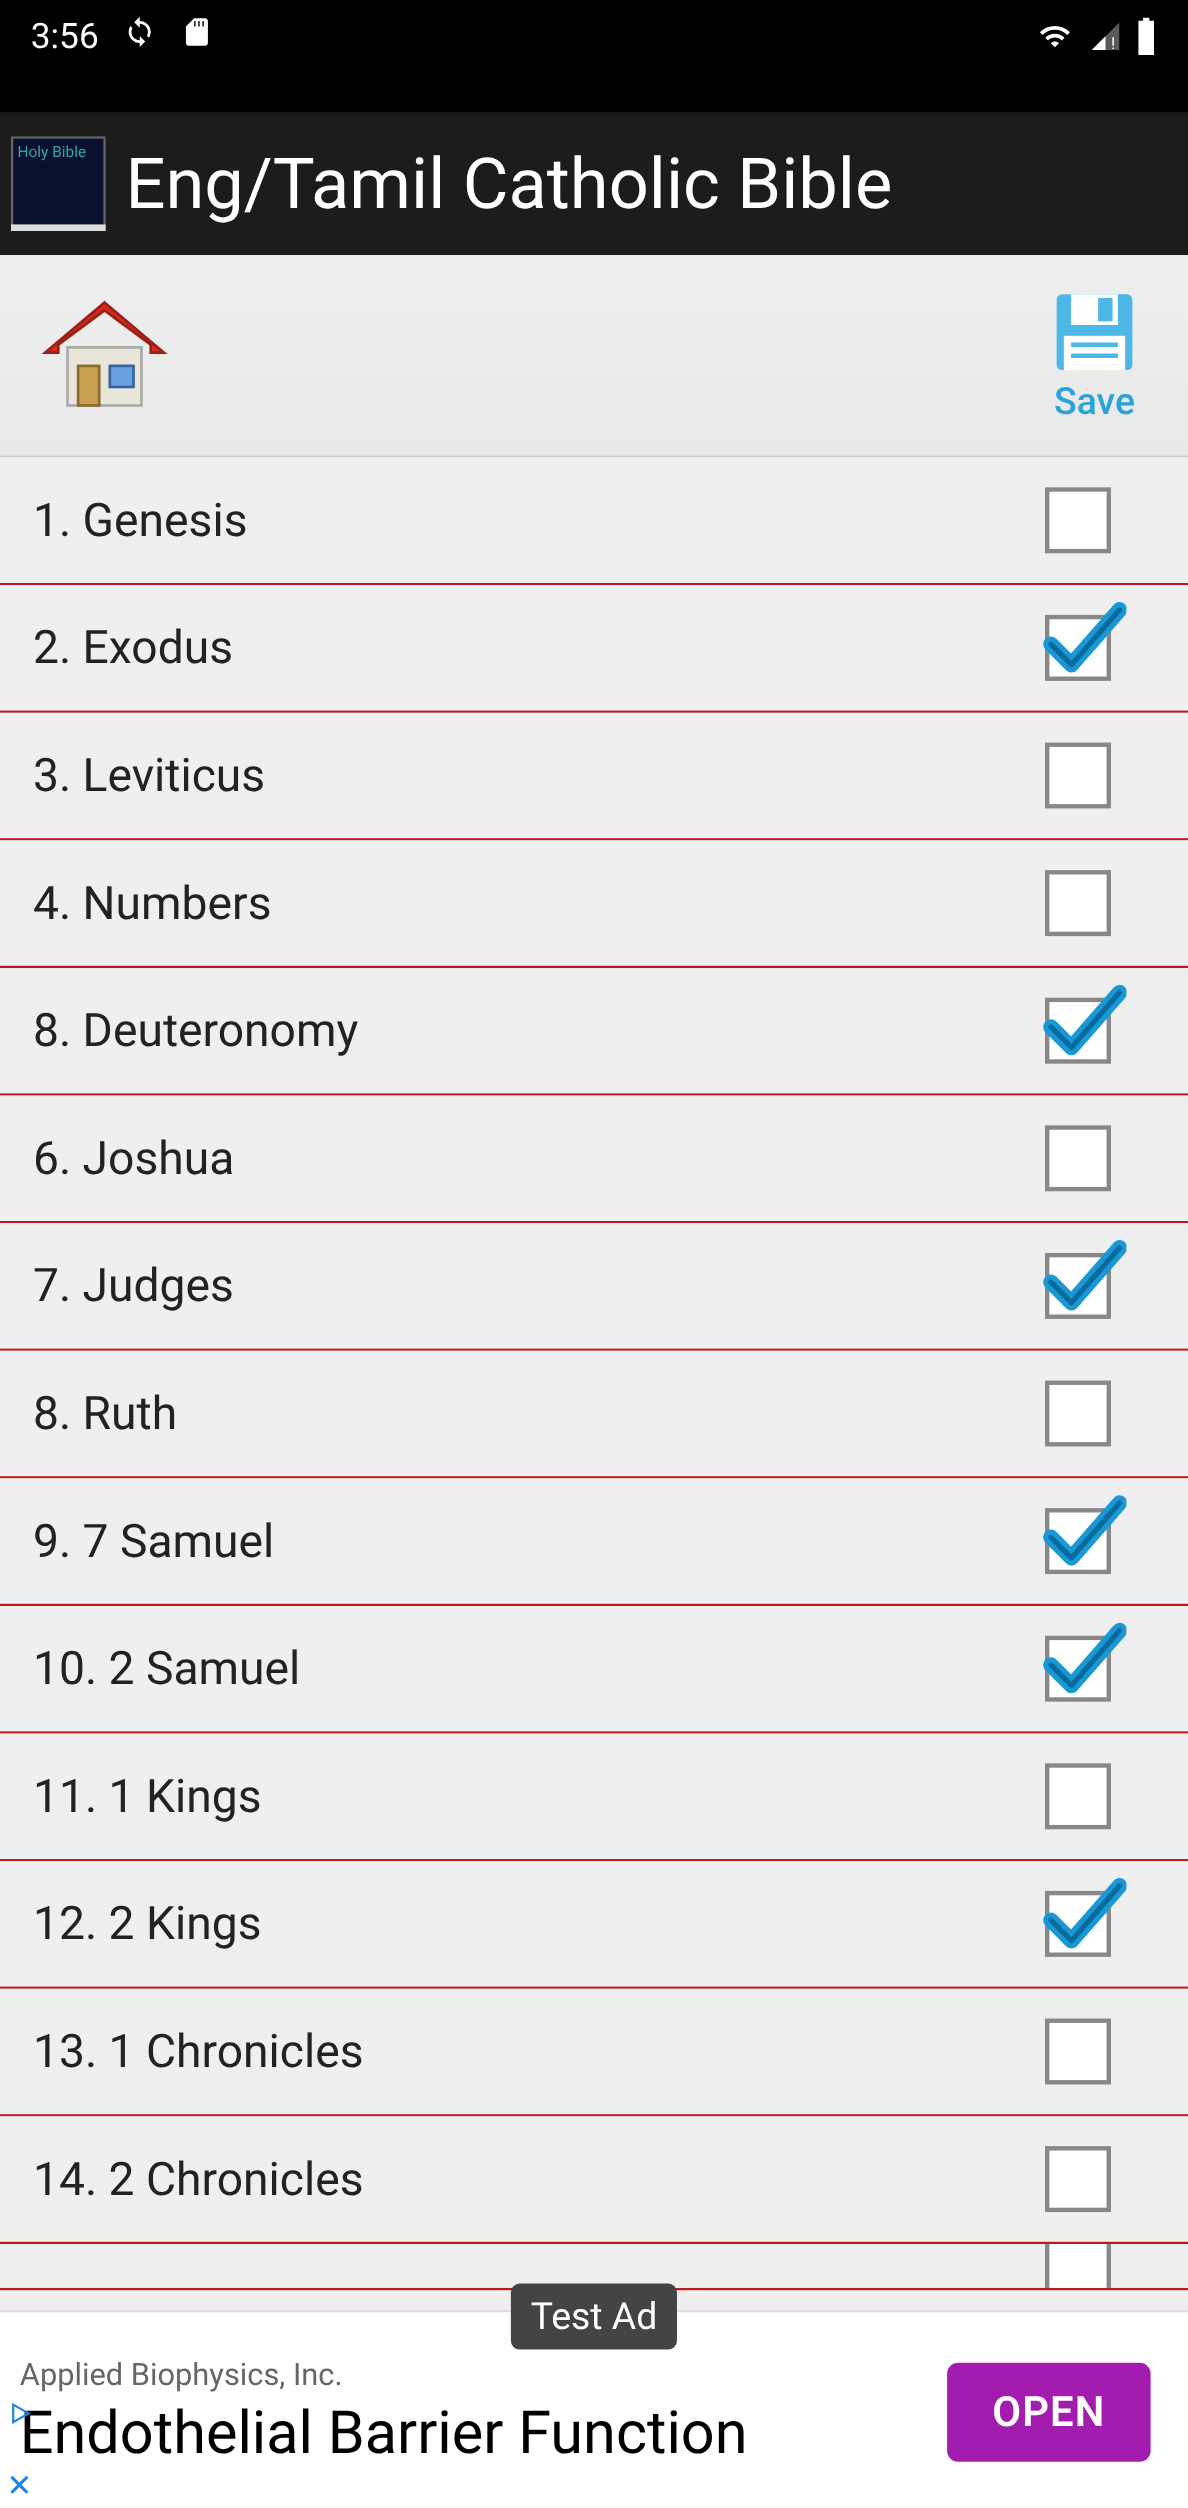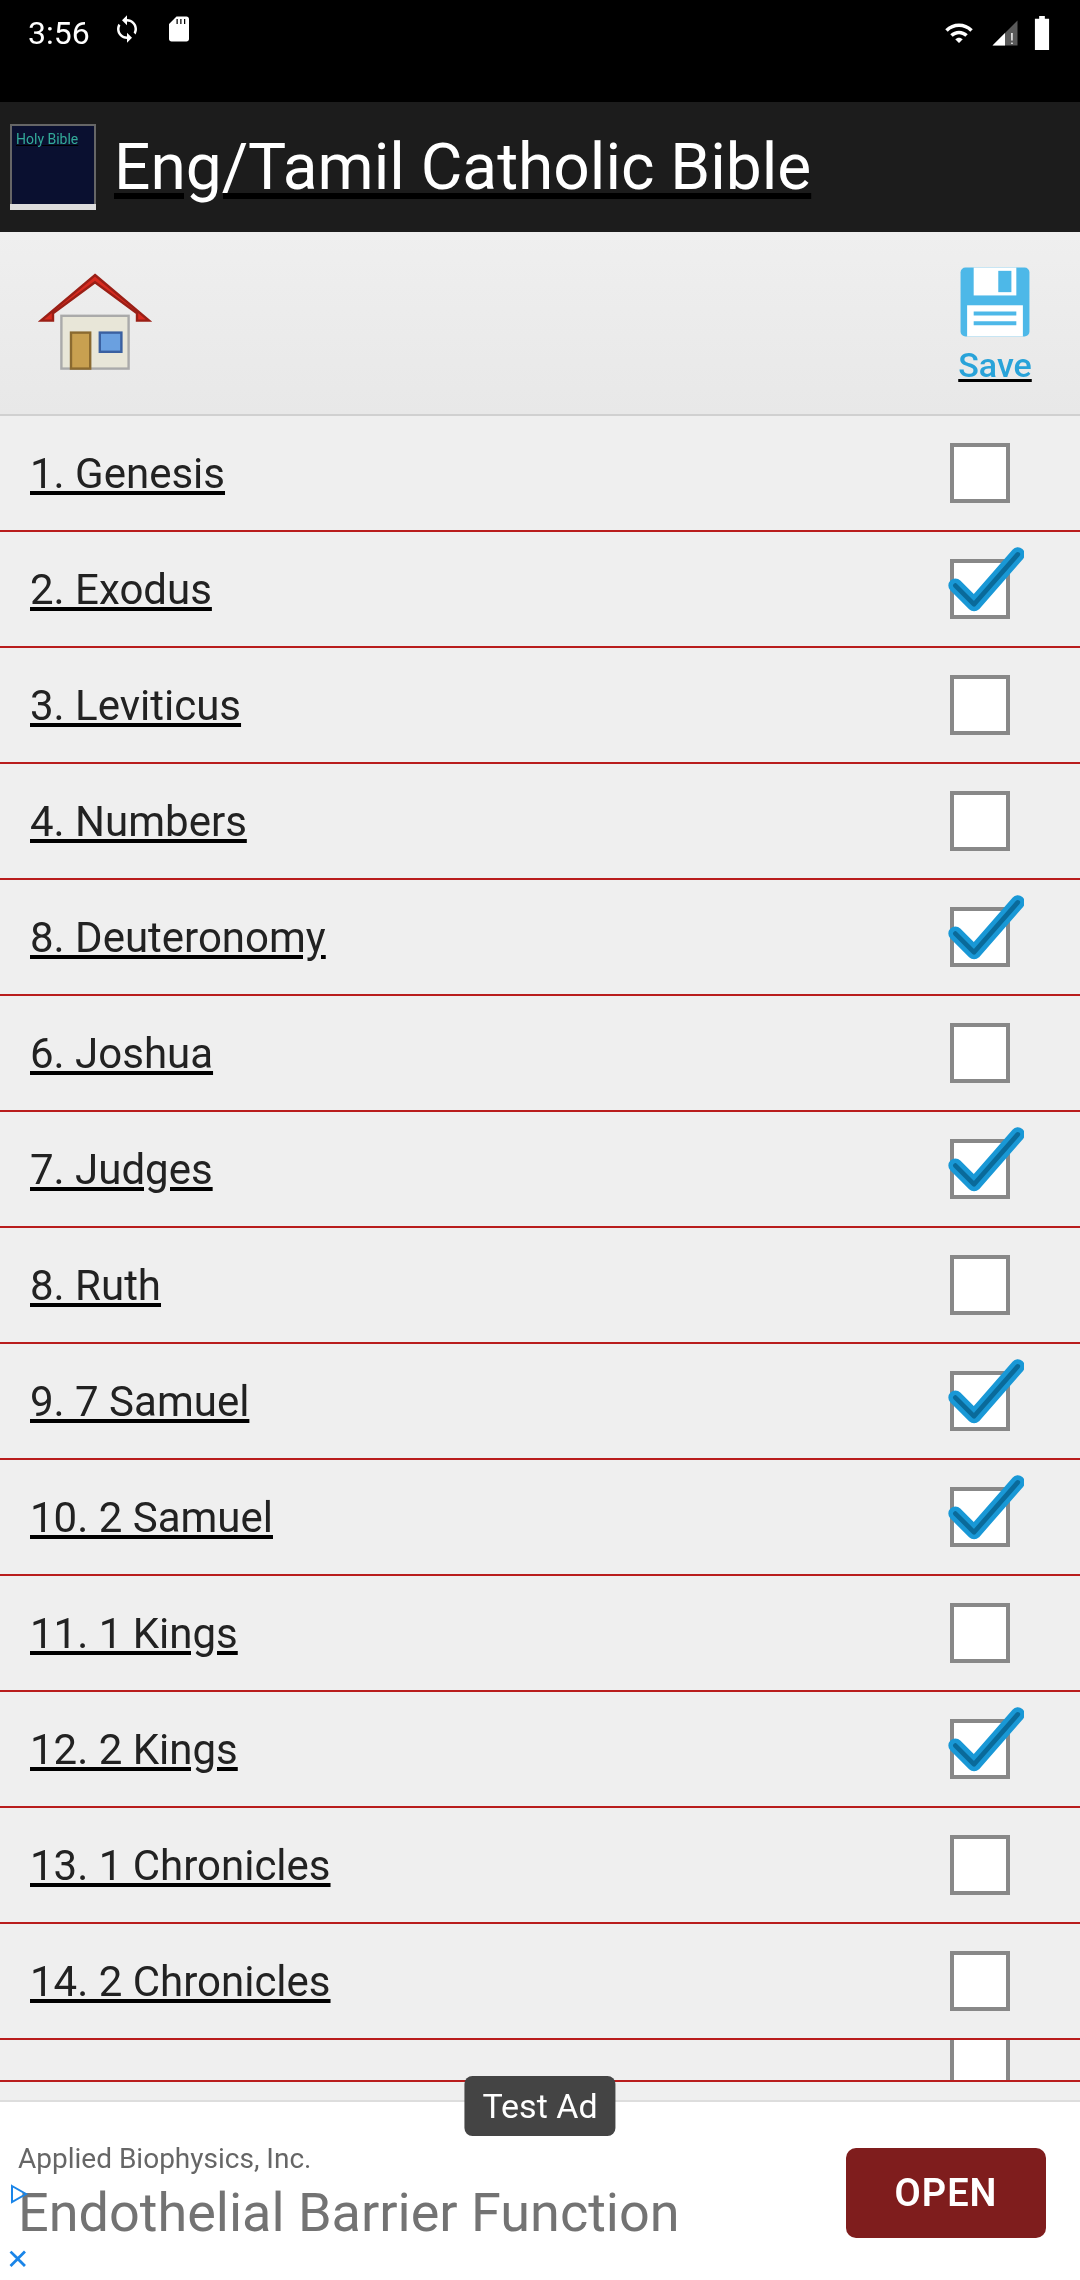--- a/index.html
+++ b/index.html
@@ -65,41 +65,41 @@
   .row-partial { height: 42px; overflow:hidden; }
 
   
   .ad-container {
     position: absolute; bottom: 0; left: 0; width: 1080px; height: 180px;
     background: #fff; border-top: 2px solid #ddd; padding: 14px 34px 10px 18px;
     display:flex; align-items:center;
   }
   .ad-text { flex:1; display:flex; flex-direction:column; gap:6px; }
   .ad-adv { font-size: 28px; color: #666; }
-  .ad-head { font-size: 54px; color: #737373; font-weight:400; }
+  .ad-head { font-size: 54px; color: #000000; font-weight:400; }
   .ad-btn {
-    width: 200px; height: 90px; background: #7f1d1d; color:#fff;
+    width: 185px; height: 90px; background: #a21caf; color:#fff;
     border-radius: 10px; display:flex; align-items:center; justify-content:center;
     font-size: 38px; font-weight: 600; letter-spacing:1px;
   }
   .ad-badge {
     position:absolute; top:-26px; left:50%; transform:translateX(-50%);
     background:#444; color:#fff; padding:10px 18px; border-radius:8px;
     font-size:34px;
   }
   .ad-choice-top { position:absolute; left:6px; top:80px; width:24px; height:24px; }
   .ad-choice-bot { position:absolute; left:6px; top:146px; width:24px; height:24px; color:#1a85e8; font-size:28px; line-height:24px; }
 
   
   .nav-pill {
     position:absolute; bottom:10px; left:50%; transform:translateX(-50%);
     width: 200px; height: 8px; background:#fff; border-radius:4px;
   }
 
-  .screen { position:relative; width:1080px; height:2280px;text-decoration:underline; }
+  .screen { position:relative; width:1080px; height:2280px; }
 </style>
 </head>
 <body>
 
 <div class="screen">
 
   <div class="status-bar">
     <div class="status-left">
       <span>3:56</span>
       <span>

